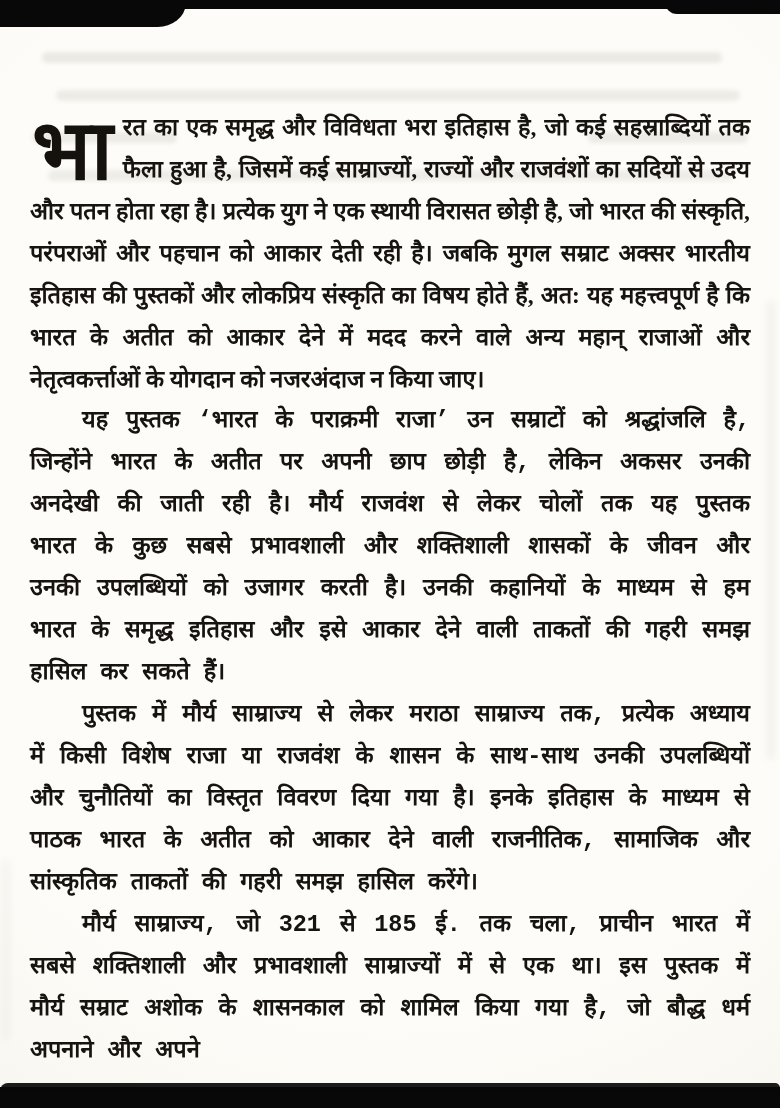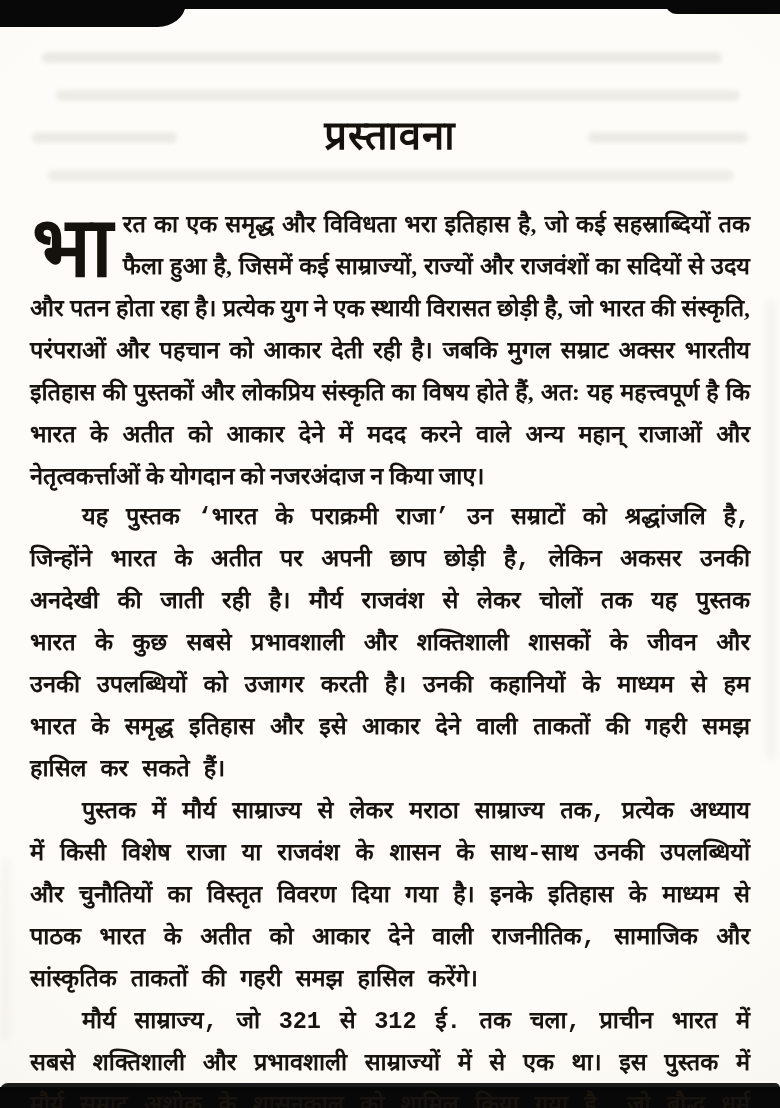--- a/index.html
+++ b/index.html
@@ -108,26 +108,25 @@
 
   <div class="ghost g1"></div>
   <div class="ghost g2"></div>
   <div class="ghost g3a"></div>
   <div class="ghost g3b"></div>
   <div class="ghost g4"></div>
   <div class="ghost g5"></div>
   <div class="ghost g6"></div>
 
   <div class="content">
-    <h1 class="title">प्रस्तावना</h1>
 
     <div class="body-text">
       <p class="para first"><span class="dropcap">भा</span><span>रत का एक समृद्ध और विविधता भरा इतिहास है, जो कई सहस्राब्दियों तक फैला हुआ है, जिसमें कई साम्राज्यों, राज्यों और राजवंशों का सदियों से उदय और पतन होता रहा है। प्रत्येक युग ने एक स्थायी विरासत छोड़ी है, जो भारत की संस्कृति, परंपराओं और पहचान को आकार देती रही है। जबकि मुगल सम्राट अक्सर भारतीय इतिहास की पुस्तकों और लोकप्रिय संस्कृति का विषय होते हैं, अत: यह महत्त्वपूर्ण है कि भारत के अतीत को आकार देने में मदद करने वाले अन्य महान् राजाओं और नेतृत्वकर्त्ताओं के योगदान को नजरअंदाज न किया जाए।</span></p>
 
       <p class="para indent">यह पुस्तक ‘भारत के पराक्रमी राजा’ उन सम्राटों को श्रद्धांजलि है, जिन्होंने भारत के अतीत पर अपनी छाप छोड़ी है, लेकिन अकसर उनकी अनदेखी की जाती रही है। मौर्य राजवंश से लेकर चोलों तक यह पुस्तक भारत के कुछ सबसे प्रभावशाली और शक्तिशाली शासकों के जीवन और उनकी उपलब्धियों को उजागर करती है। उनकी कहानियों के माध्यम से हम भारत के समृद्ध इतिहास और इसे आकार देने वाली ताकतों की गहरी समझ हासिल कर सकते हैं।</p>
 
       <p class="para indent">पुस्तक में मौर्य साम्राज्य से लेकर मराठा साम्राज्य तक, प्रत्येक अध्याय में किसी विशेष राजा या राजवंश के शासन के साथ-साथ उनकी उपलब्धियों और चुनौतियों का विस्तृत विवरण दिया गया है। इनके इतिहास के माध्यम से पाठक भारत के अतीत को आकार देने वाली राजनीतिक, सामाजिक और सांस्कृतिक ताकतों की गहरी समझ हासिल करेंगे।</p>
 
-      <p class="para indent">मौर्य साम्राज्य, जो 321 से 312 ई. तक चला, प्राचीन भारत में सबसे शक्तिशाली और प्रभावशाली साम्राज्यों में से एक था। इस पुस्तक में मौर्य सम्राट अशोक के शासनकाल को शामिल किया गया है, जो बौद्ध धर्म अपनाने और अपने</p>
+      <p class="para indent">मौर्य साम्राज्य, जो 321 से 185 ई. तक चला, प्राचीन भारत में सबसे शक्तिशाली और प्रभावशाली साम्राज्यों में से एक था। इस पुस्तक में मौर्य सम्राट अशोक के शासनकाल को शामिल किया गया है, जो बौद्ध धर्म अपनाने और अपने</p>
     </div>
   </div>
 
 </div>
 
 </body></html>

